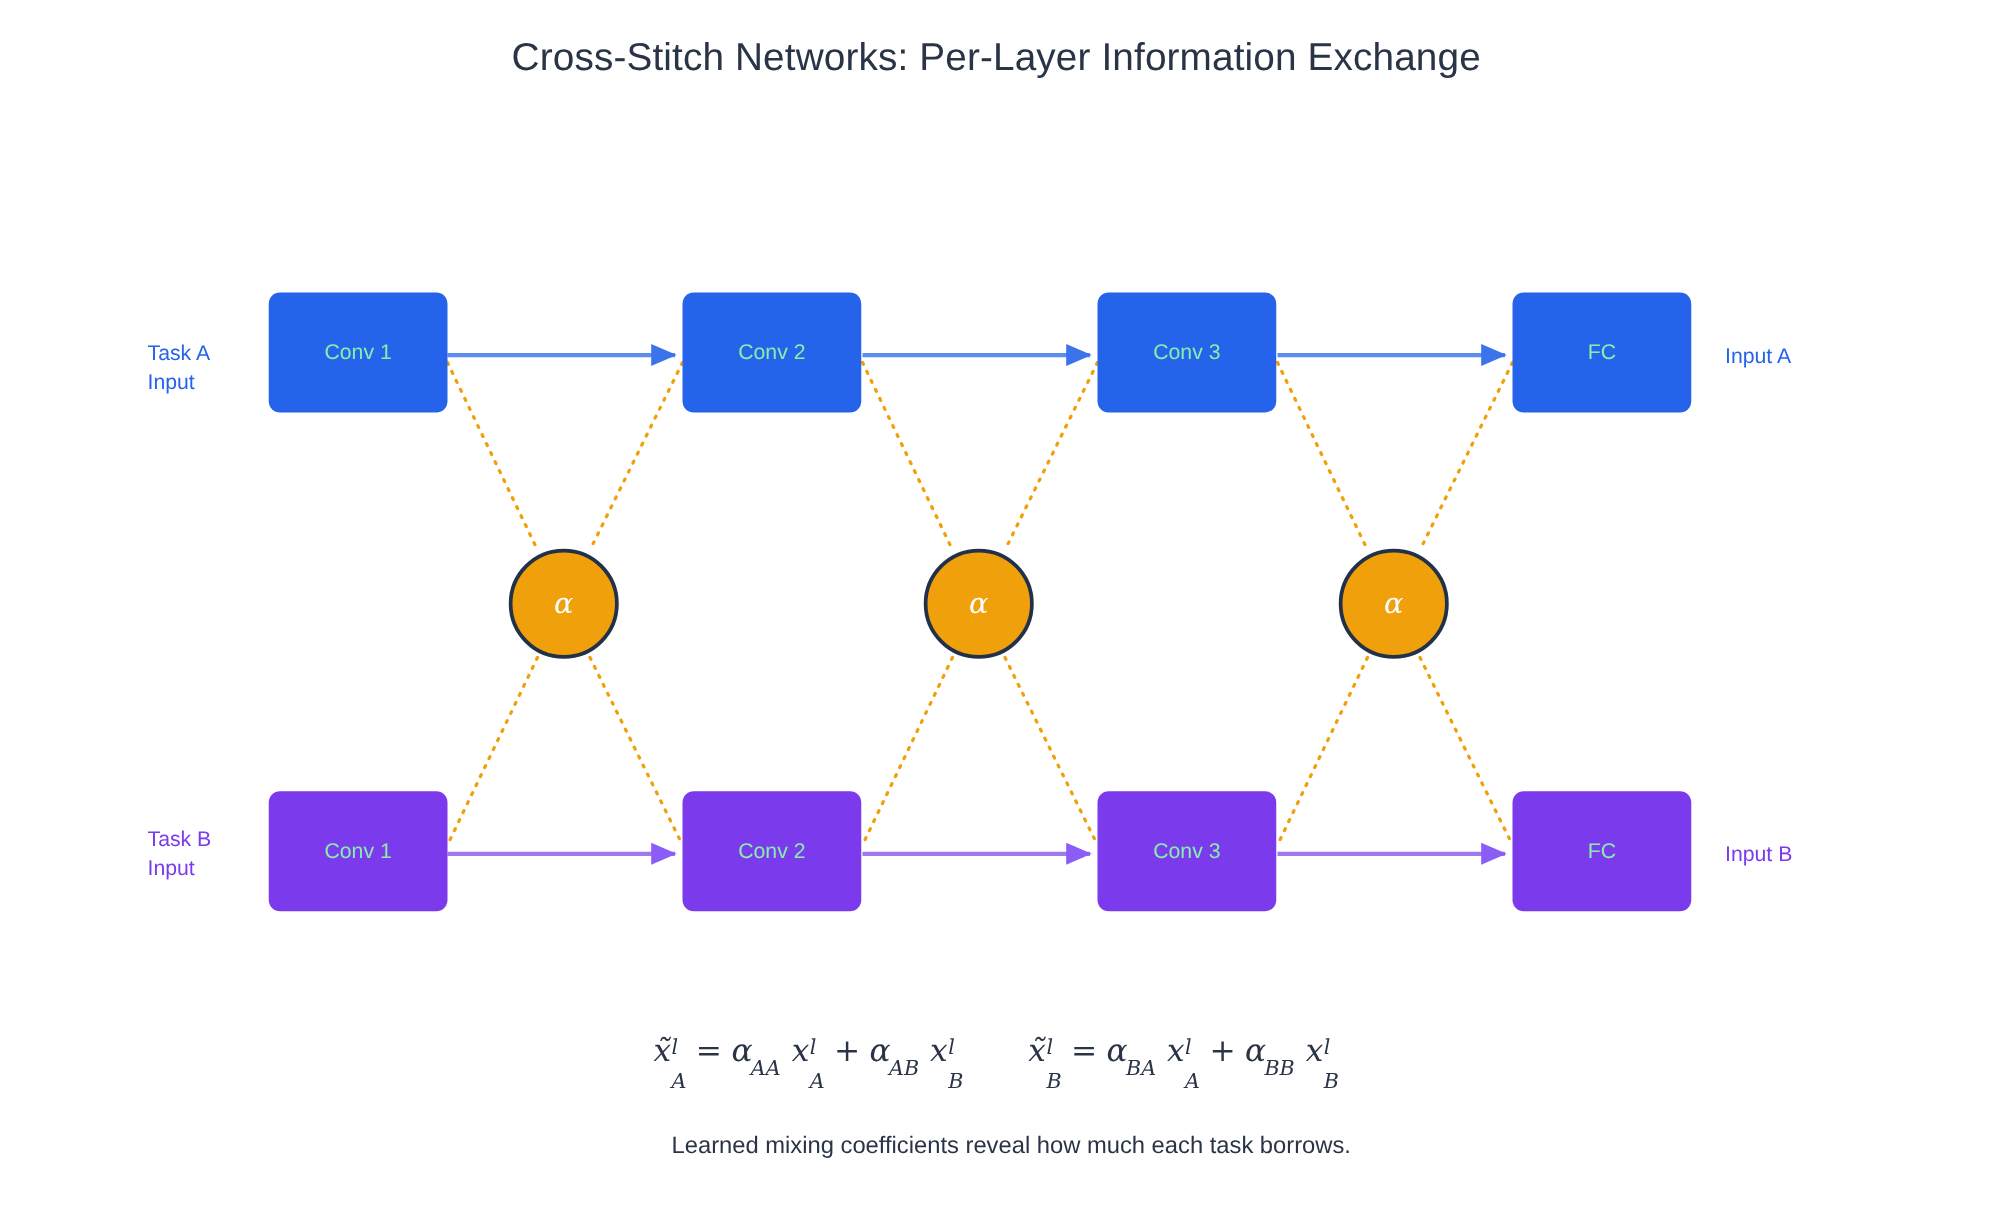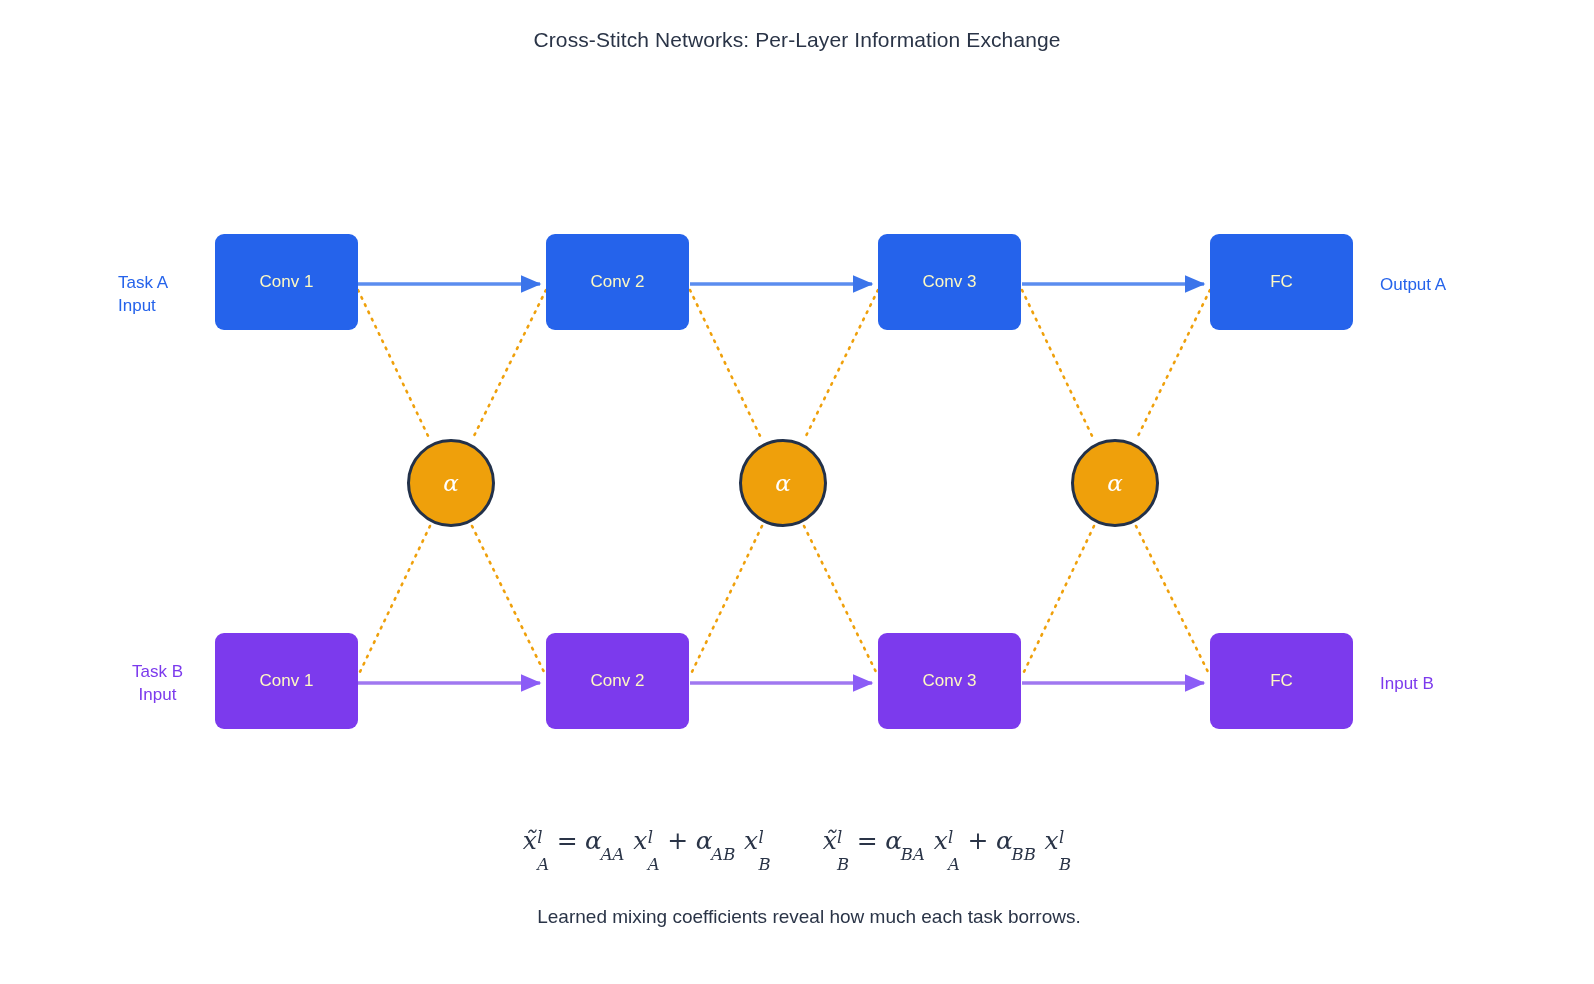--- a/index.html
+++ b/index.html
@@ -14,39 +14,39 @@
     background: #ffffff;
     font-family: "Liberation Sans", sans-serif;
     overflow: hidden;
   }
   #title {
     position: absolute;
     left: 0;
     top: 28px;
     width: 1594px;
     text-align: center;
-    font-size: 21px;
+    font-size: 31px;
     color: #2a3447;
     letter-spacing: 0.1px;
   }
   svg#edges {
     position: absolute;
     left: 0;
     top: 0;
     width: 1594px;
     height: 984px;
     pointer-events: none;
   }
   .node {
     position: absolute;
     border-radius: 9px;
     display: flex;
     align-items: center;
     justify-content: center;
-    color: #fef9c3;
+    color: #86efac;
     font-size: 17px;
     box-sizing: border-box;
   }
   .node.task-a { background: #2563eb; }
   .node.task-b { background: #7c3aed; }
   .side-label {
     position: absolute;
     font-size: 17px;
     line-height: 23px;
     white-space: pre-line;
@@ -175,33 +175,33 @@
   </div>
   <div class="node task-a" style="left:546px; top:234px; width:143px; height:96px;">
     <span>Conv 2</span>
   </div>
   <div class="node task-a" style="left:878px; top:234px; width:143px; height:96px;">
     <span>Conv 3</span>
   </div>
   <div class="node task-a" style="left:1210px; top:234px; width:143px; height:96px;">
     <span>FC</span>
   </div>
-  <div class="side-label a" style="left:1380px; top:273px;">Output A</div>
+  <div class="side-label a" style="left:1380px; top:273px;">Input A</div>
 
   <div class="alpha-node" style="left:407px; top:439px;">
     <span>α</span>
   </div>
   <div class="alpha-node" style="left:739px; top:439px;">
     <span>α</span>
   </div>
   <div class="alpha-node" style="left:1071px; top:439px;">
     <span>α</span>
   </div>
 
-  <div class="side-label b" style="left:132px; top:660px;text-align:center;">Task B
+  <div class="side-label b" style="left:118px; top:660px;">Task B
 Input</div>
   <div class="node task-b" style="left:215px; top:633px; width:143px; height:96px;">
     <span>Conv 1</span>
   </div>
   <div class="node task-b" style="left:546px; top:633px; width:143px; height:96px;">
     <span>Conv 2</span>
   </div>
   <div class="node task-b" style="left:878px; top:633px; width:143px; height:96px;">
     <span>Conv 3</span>
   </div>

